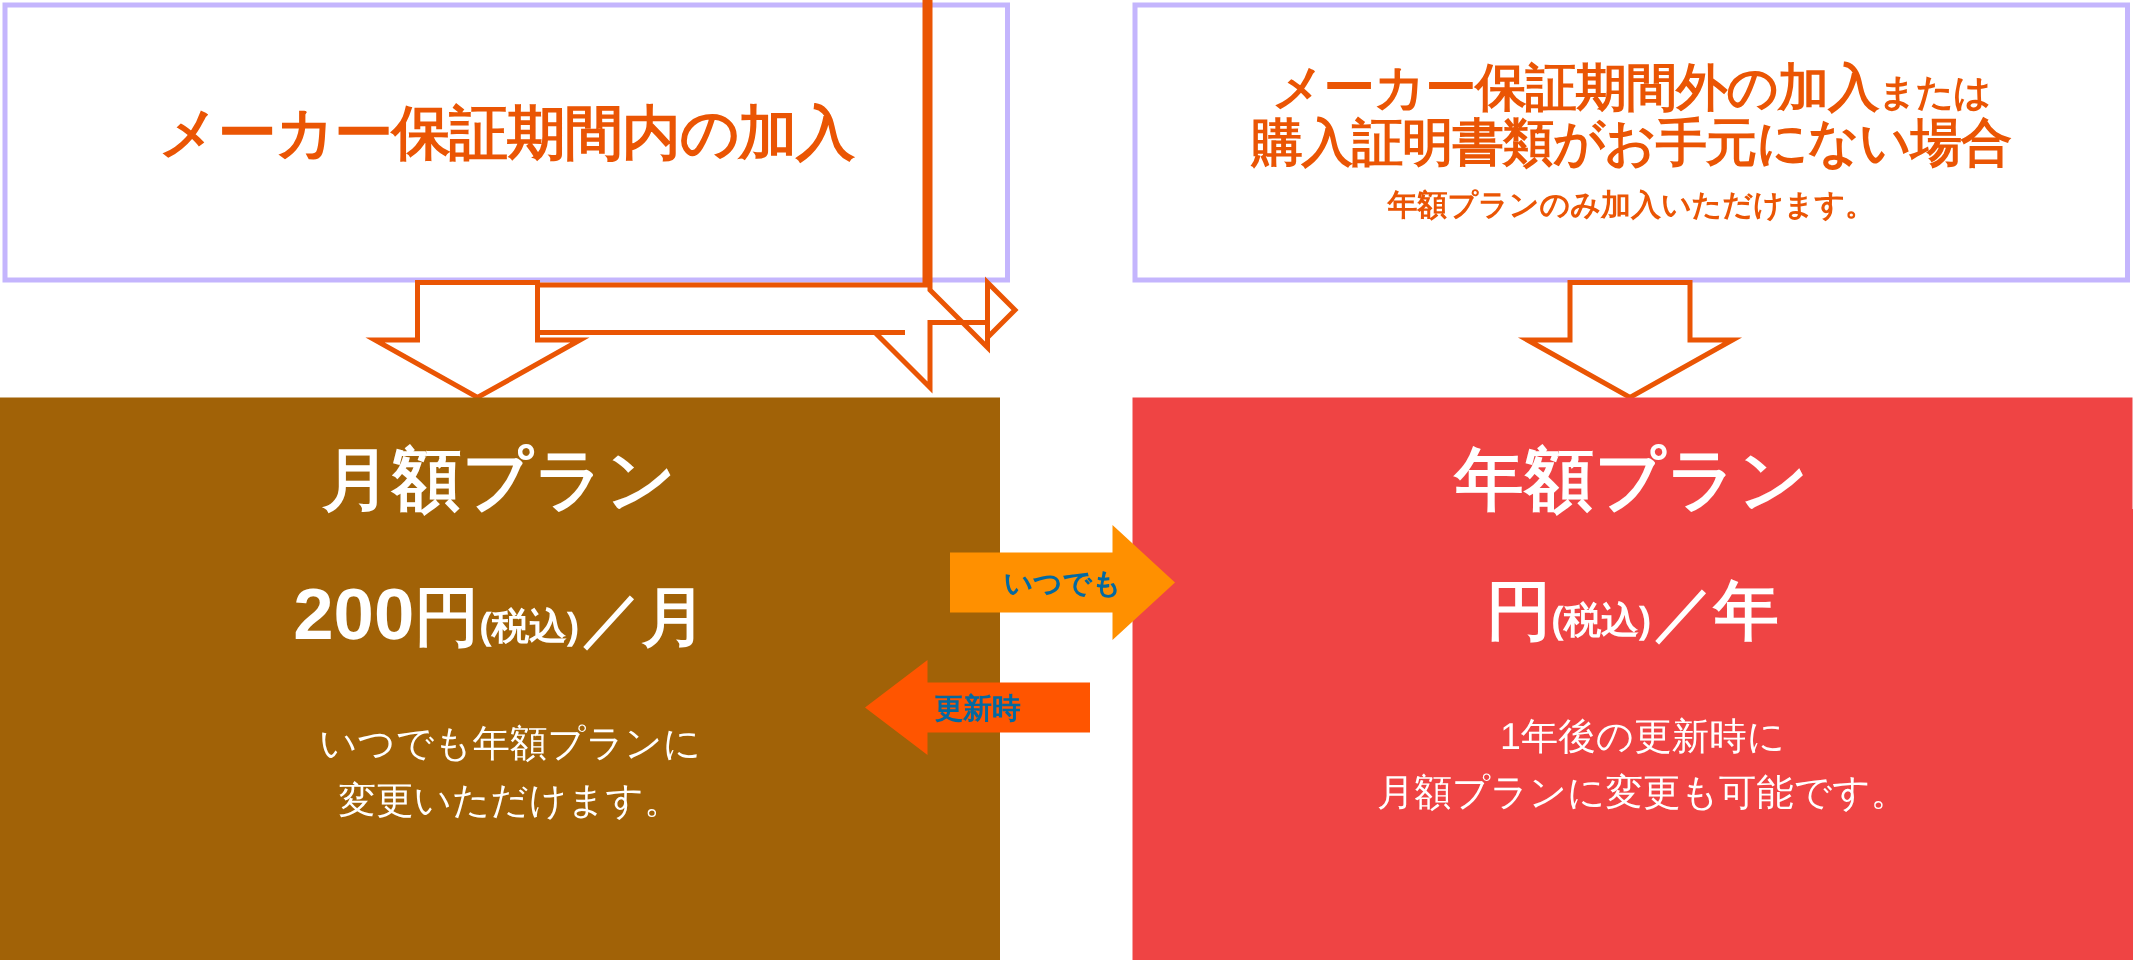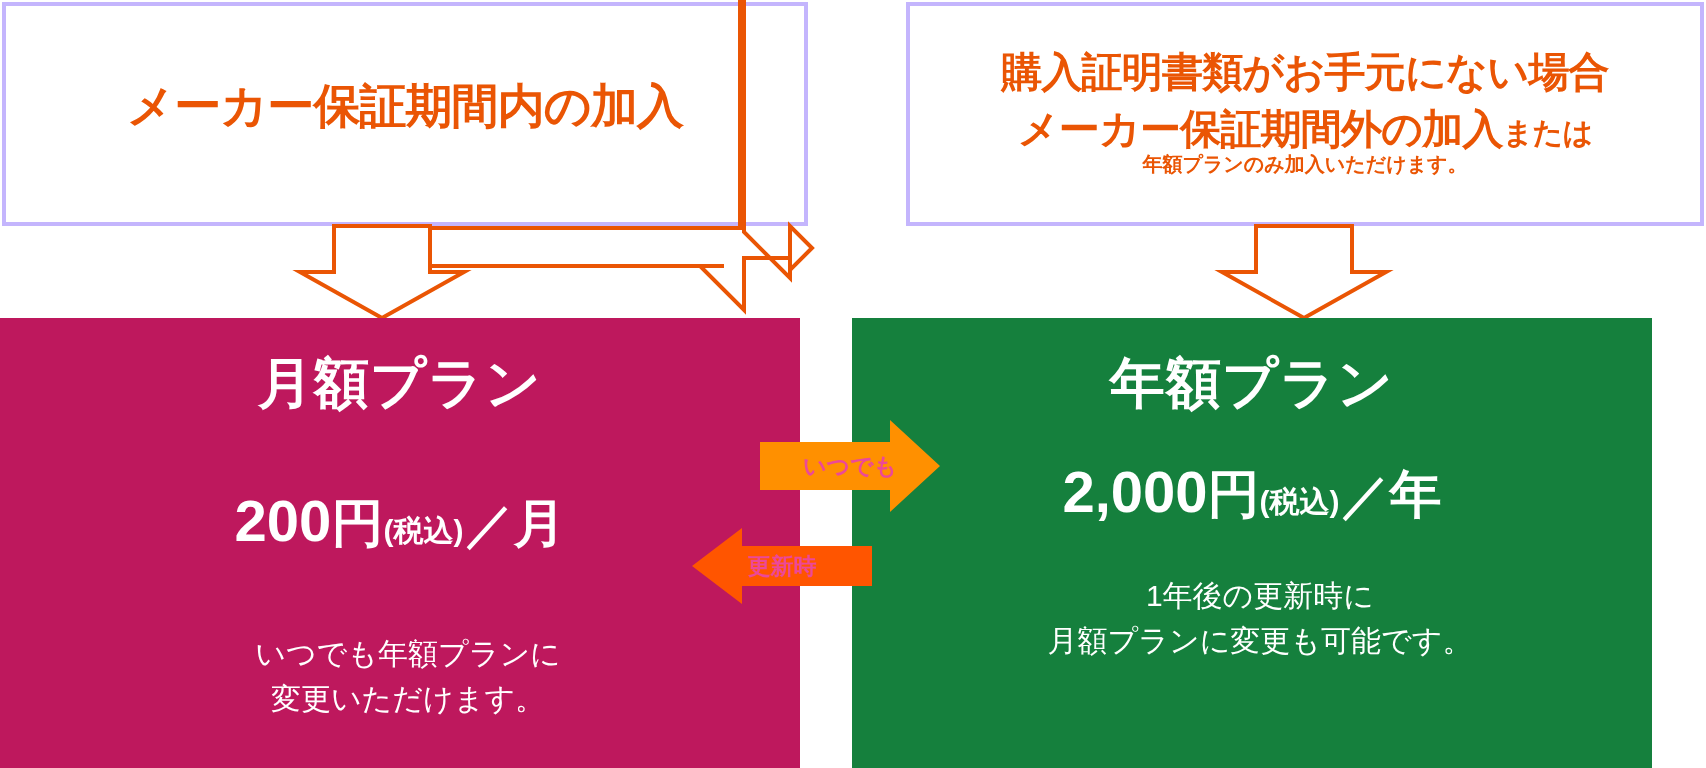--- a/index.html
+++ b/index.html
@@ -41,21 +41,21 @@
   #cond-right .cond-title { font-size: 41px; margin-bottom: 0px; }
   #cond-right .cond-title2 { font-size: 41px; margin-bottom: 12px; }
   .cond-title .suffix { font-size: 30px; font-weight: 900; }
 
   .cond-sub {
     color: #EA5504;
     font-weight: 700;
     white-space: nowrap;
   }
   #cond-left .cond-sub  { font-size: 23px; }
-  #cond-right .cond-sub { font-size: 20px; }
+  #cond-right .cond-sub { font-size: 24px; }
 
   
   #connectors {
     position: absolute;
     left: 0; top: 0;
     width: 1706px; height: 768px;
     pointer-events: none;
   }
 
   
@@ -63,22 +63,22 @@
     position: absolute;
     top: 318px;
     height: 450px;
     box-sizing: border-box;
     display: flex;
     flex-direction: column;
     align-items: center;
     text-align: center;
     color: #ffffff;
   }
-  #plan-monthly { left: 0px;   width: 800px; background: #be185d; gap: 29px; }
-  #plan-annual  { left: 852px; width: 800px; background: #15803d; }
+  #plan-monthly { left: 0px;   width: 800px; background: #a16207; }
+  #plan-annual  { left: 906px; width: 800px; background: #ef4444; }
 
   .plan-name {
     font-size: 55px;
     font-weight: 900;
     letter-spacing: 0.02em;
     line-height: 1;
     margin-top: 38px;
     white-space: nowrap;
   }
   .plan-price {
@@ -104,44 +104,44 @@
     white-space: pre-line;
     margin-left: 16px;
   }
 
   
   .swap {
     position: absolute;
     display: flex;
     align-items: center;
     justify-content: center;
-    color: #ec4899;
+    color: #0369a1;
     font-size: 23px;
     font-weight: 700;
     white-space: nowrap;
   }
   #swap-upgrade { left: 760px; top: 420px; width: 180px; height: 92px; }
   #swap-downgrade { left: 692px; top: 528px; width: 180px; height: 76px; }
   .swap-label { position: relative; z-index: 2; }
   .swap svg { position: absolute; left: 0; top: 0; z-index: 1; }
 </style>
 </head>
 <body>
 
 <div class="cond-box" id="cond-left">
   <div class="cond-title">
     <span>メーカー保証期間内の加入</span>
   </div>
 </div>
 
 <div class="cond-box" id="cond-right">
-  <div class="cond-title cond-title2">購入証明書類がお手元にない場合</div>
   <div class="cond-title">
     <span>メーカー保証期間外の加入</span><span class="suffix">または</span>
   </div>
+  <div class="cond-title cond-title2">購入証明書類がお手元にない場合</div>
   <div class="cond-sub">年額プランのみ加入いただけます。</div>
 </div>
 
 <svg id="connectors" viewBox="0 0 1706 768" width="1706" height="768">
 
   <path d="M 334 226 L 334 272 L 300 272 L 382 318 L 464 272 L 430 272 L 430 226 Z" fill="#ffffff" stroke="#EA5504" stroke-width="4" stroke-linejoin="miter"></path>
 
   <path d="M 430 226
            L 738 226
            L 738 150
@@ -179,21 +179,20 @@
       <span class="per">／</span>
       <span class="unit">月</span>
   </div>
   <div class="plan-note">いつでも年額プランに
 変更いただけます。</div>
 </div>
 
 <div class="plan" id="plan-annual">
   <div class="plan-name">年額プラン</div>
   <div class="plan-price">
-    <span>2,000</span>
       <span class="cur">円</span>
       <span class="tax">(税込)</span>
       <span class="per">／</span>
       <span class="unit">年</span>
   </div>
   <div class="plan-note">1年後の更新時に
 月額プランに変更も可能です。</div>
 </div>
 
 <div class="swap" id="swap-upgrade">

